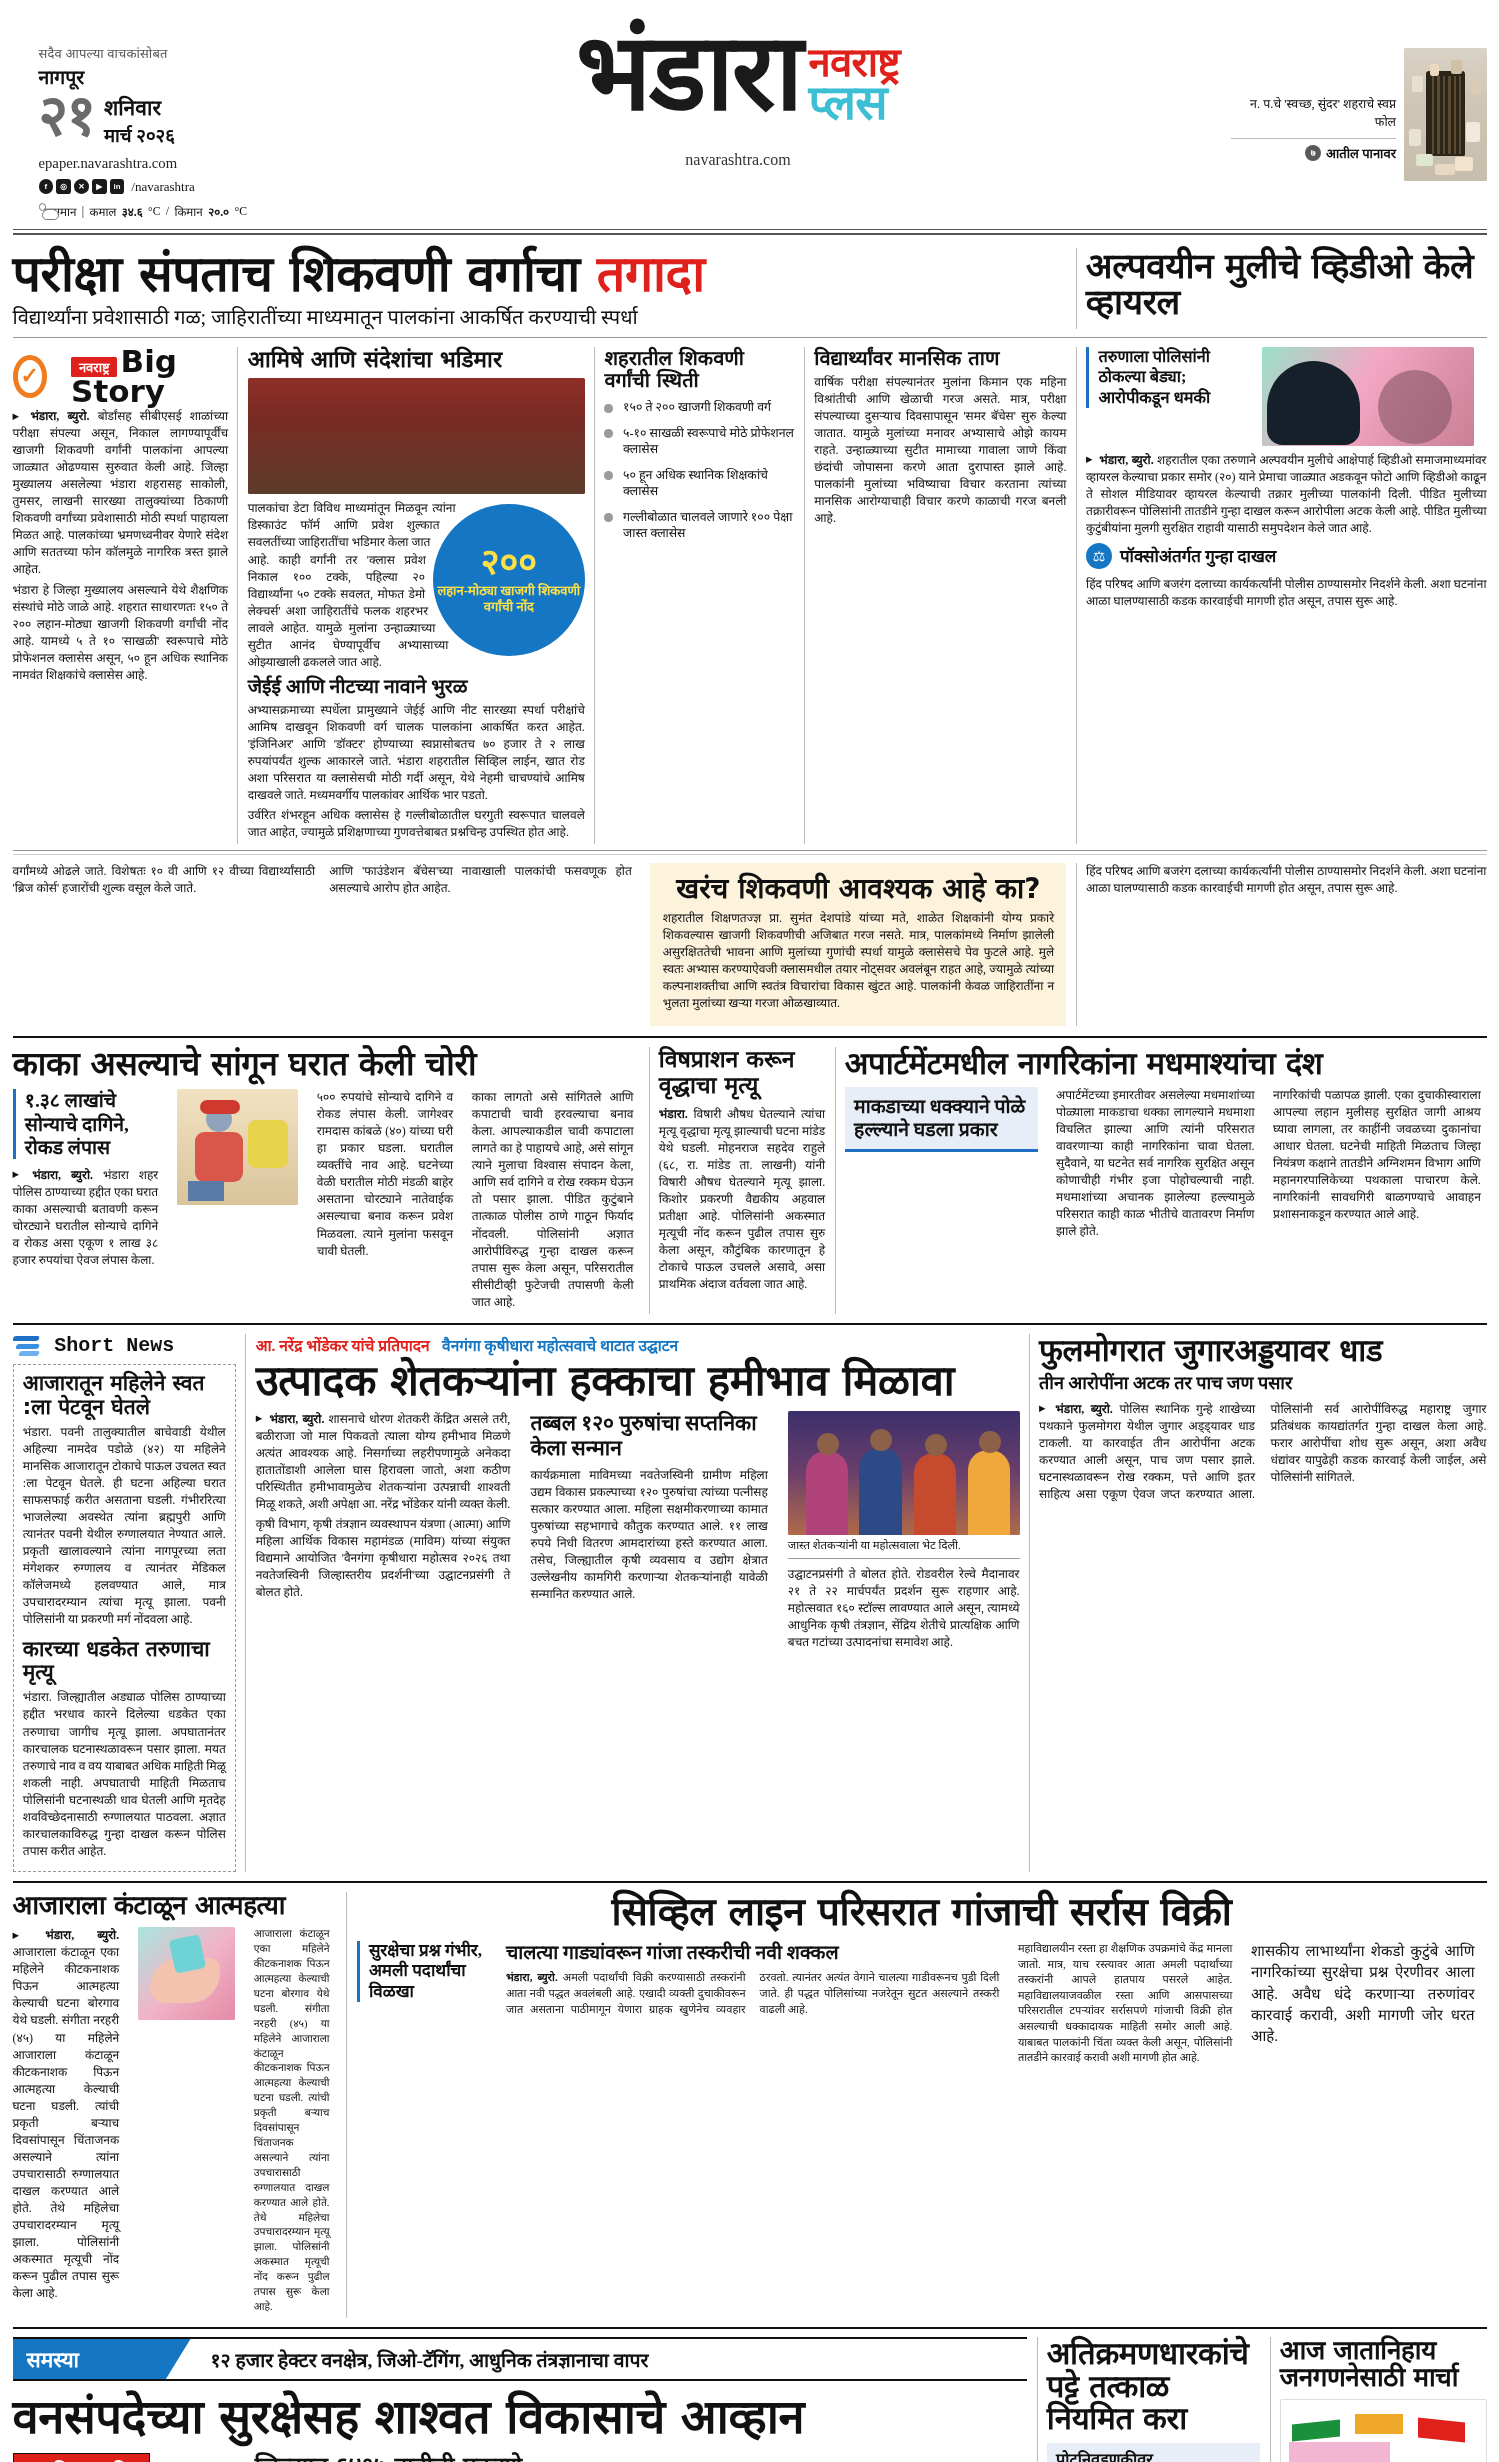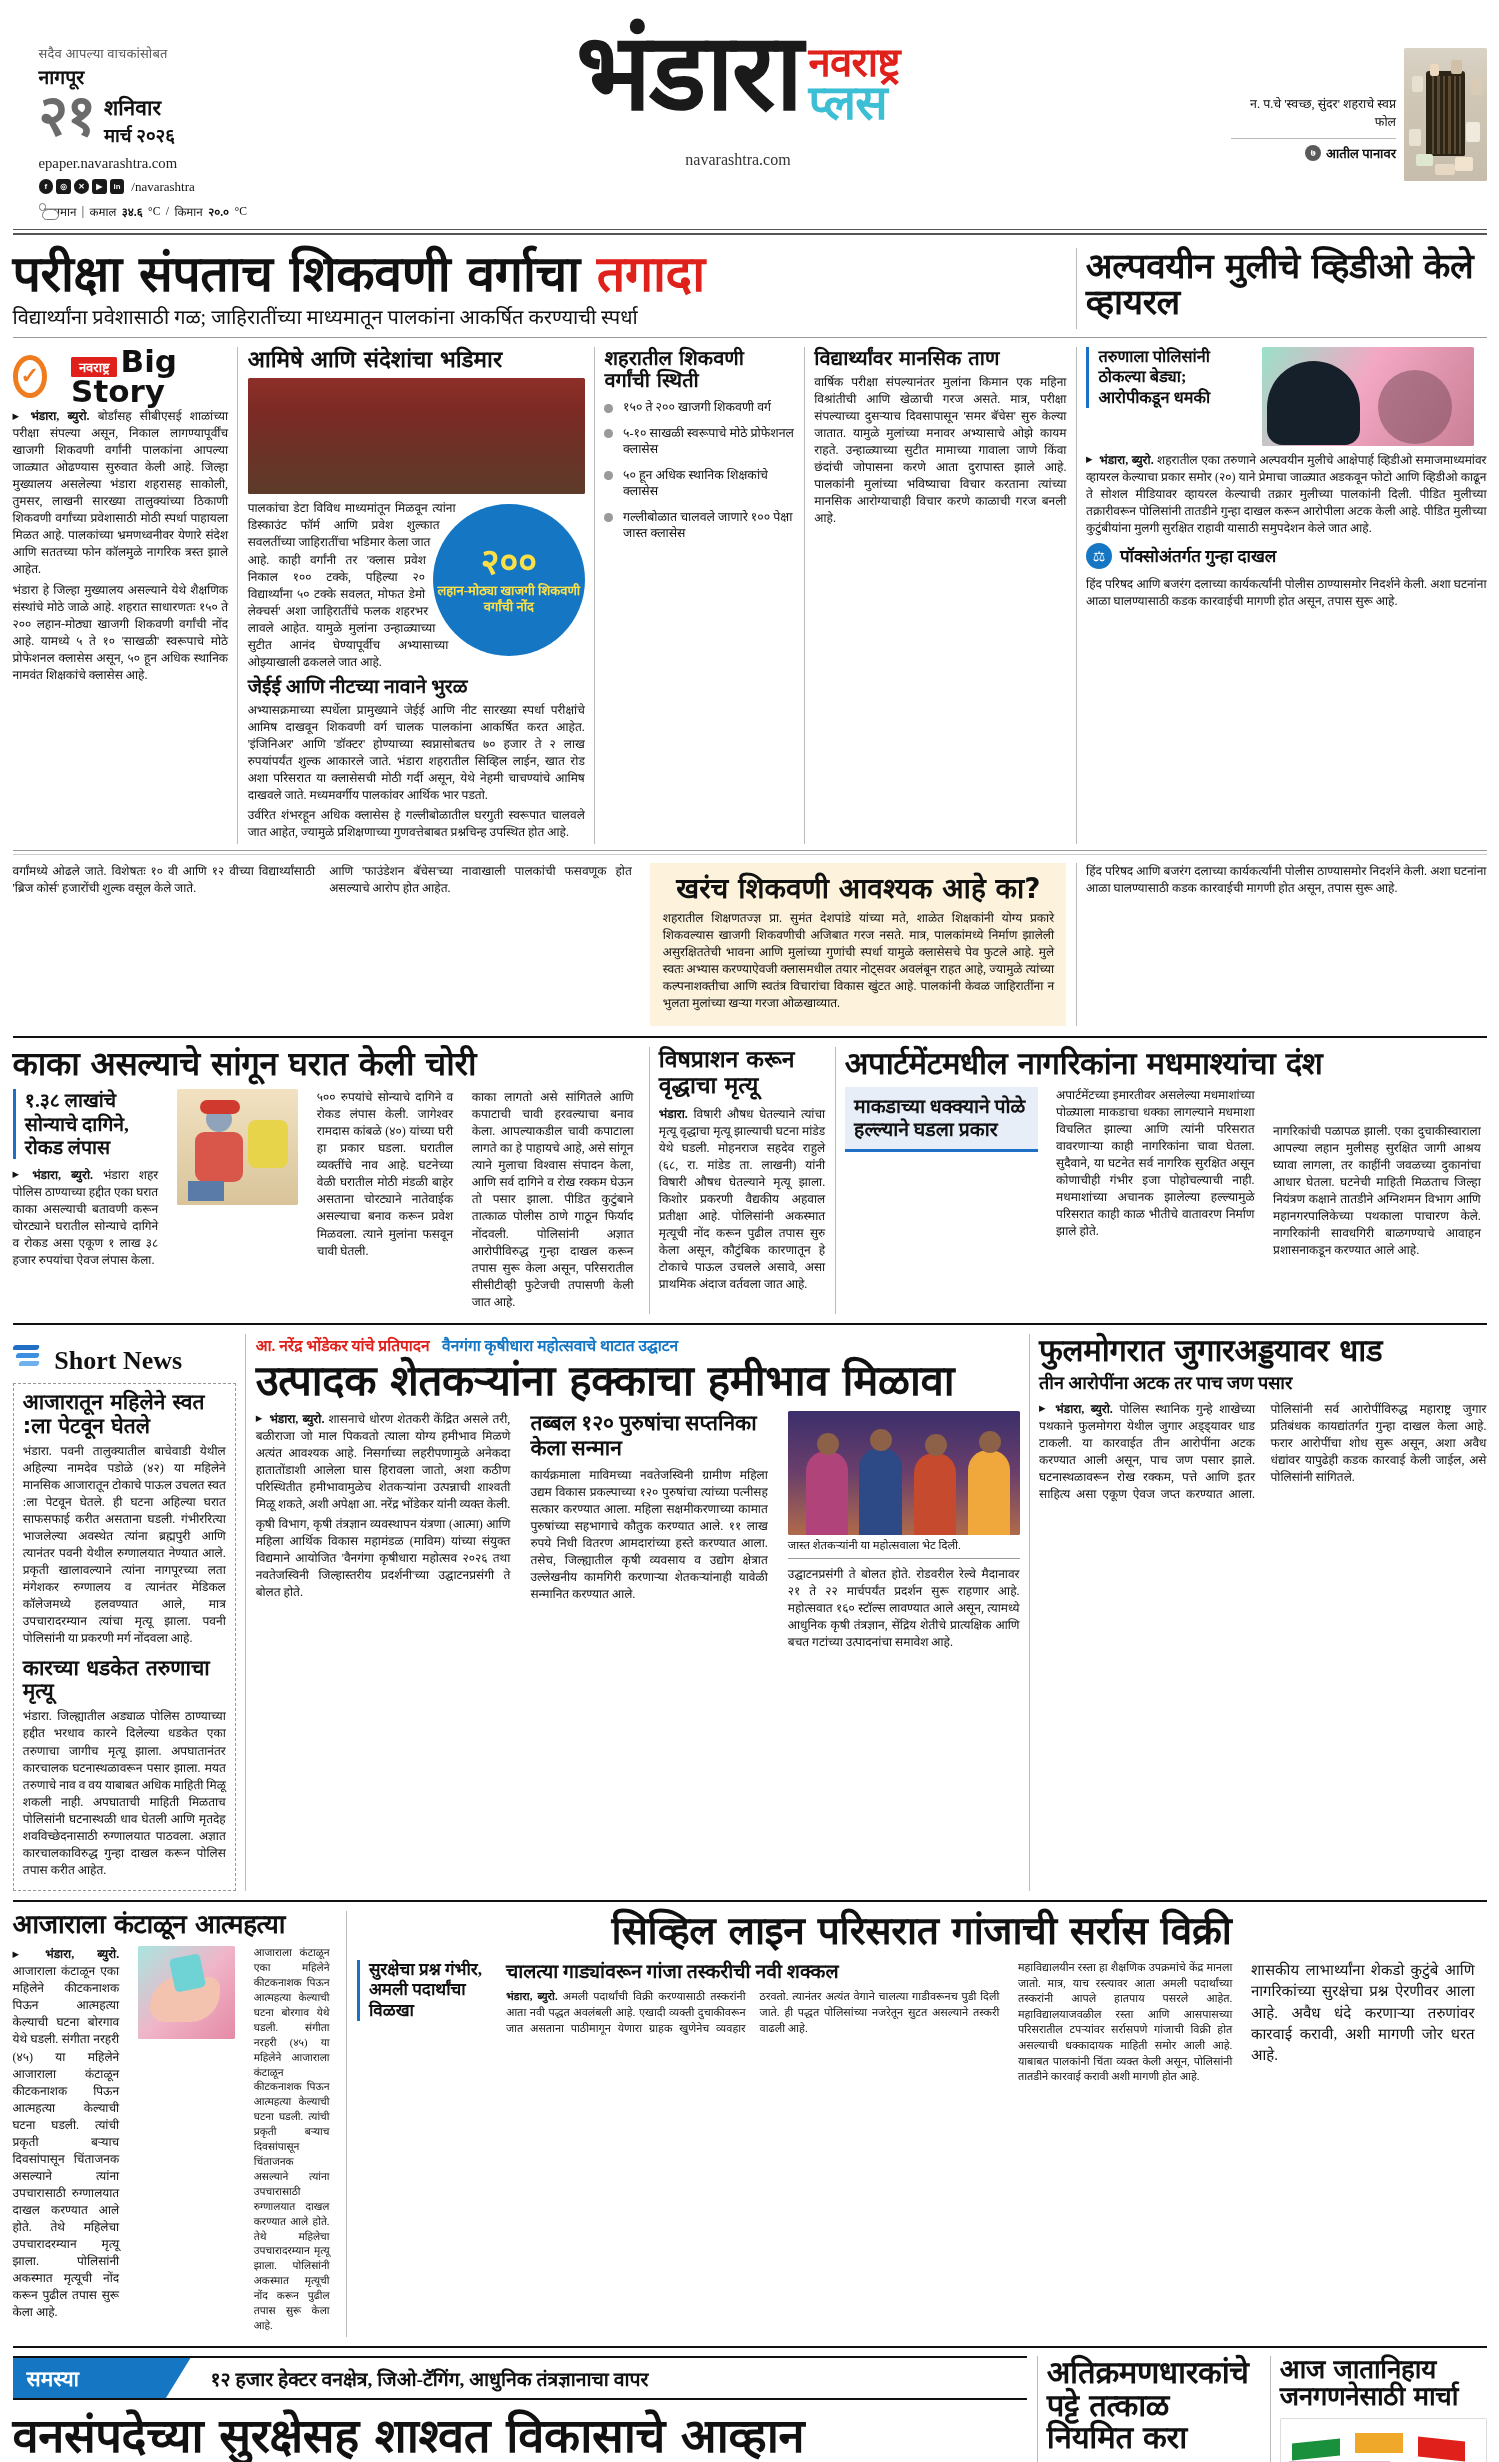--- a/index.html
+++ b/index.html
@@ -123,21 +123,21 @@
   ul.dots li:before { content:""; position:absolute; left:0; top:4.7px; width:8.5px; height:8.5px;
                       border-radius:50%; background:#9a9a9a; }
 
   
   .shortnews-hd { display: flex; align-items: center; gap: 7.8px; }
   .sn-icon { width: 34px; height: 23px; position: relative; }
   .sn-icon i { position:absolute; height:5.4px; border-radius:2.3px; background:#1f6fc4; display:block;}
   .sn-icon i:nth-child(1){ left:0; top:1.6px; width:26px; transform: skewX(-18deg);}
   .sn-icon i:nth-child(2){ left:3.1px; top:9.3px; width:23px; background:#3b8fe0; transform: skewX(-18deg);}
   .sn-icon i:nth-child(3){ left:6.2px; top:17px; width:20px; background:#6fb0ee; transform: skewX(-18deg);}
-  .sn-title { font-size: 26px; font-weight: 900; font-family:Liberation Serif, serif;margin-top:12px; }
+  .sn-title { font-size: 20px; font-weight: 900; font-family:Liberation Mono, monospace; }
   .dashed-box { border: 0.8px dashed #999; padding: 7.8px 9.3px; }
 
   
   .tagstrip { display:flex; align-items:stretch; border-bottom: 2.3px solid #111; border-top:2.3px solid #111;}
   .tag-blue { background: #1577c4; color:#fff; font-size: 21px; font-weight:700; padding: 6.2px 20px 6.2px 14px;
               display:flex; align-items:center; clip-path: polygon(0 0,100% 0,86% 100%,0 100%); min-width: 178px;}
   .tag-rest { flex:1; display:flex; align-items:center; padding-left: 20px; font-size: 19.4px; font-weight:700;}
 
   .redtag { background:#e0211b; color:#fff; font-size:18.6px; font-weight:700; padding:3.1px 11px;
             display:inline-block; border:1.6px solid #111;}
@@ -404,21 +404,21 @@
         <div class="col" style="width:202px;padding-left:0;">
           <div class="tinted">
             <h3 class="sub">माकडाच्या धक्क्याने पोळे हल्ल्याने घडला प्रकार</h3>
           </div>
         </div>
         <div class="col" style="width:217px;">
           <div class="body-txt">
             <p><span>अपार्टमेंटच्या इमारतीवर असलेल्या मधमाशांच्या पोळ्याला माकडाचा धक्का लागल्याने मधमाशा विचलित झाल्या आणि त्यांनी परिसरात वावरणाऱ्या काही नागरिकांना चावा घेतला. सुदैवाने, या घटनेत सर्व नागरिक सुरक्षित असून कोणाचीही गंभीर इजा पोहोचल्याची नाही. मधमाशांच्या अचानक झालेल्या हल्ल्यामुळे परिसरात काही काळ भीतीचे वातावरण निर्माण झाले होते.</span></p>
           </div>
         </div>
-        <div class="col" style="width:217px;padding-right:0;margin-top:36px;">
+        <div class="col" style="width:217px;padding-right:0;">
           <div class="body-txt">
               <p>नागरिकांची पळापळ झाली. एका दुचाकीस्वाराला आपल्या लहान मुलीसह सुरक्षित जागी आश्रय घ्यावा लागला, तर काहींनी जवळच्या दुकानांचा आधार घेतला. घटनेची माहिती मिळताच जिल्हा नियंत्रण कक्षाने तातडीने अग्निशमन विभाग आणि महानगरपालिकेच्या पथकाला पाचारण केले. नागरिकांनी सावधगिरी बाळगण्याचे आवाहन प्रशासनाकडून करण्यात आले आहे.</p>
             </div>
         </div>
       </div>
     </div>
   </div>
 
   <div class="rule-blk" style="margin-top:9.3px;"></div>
 

